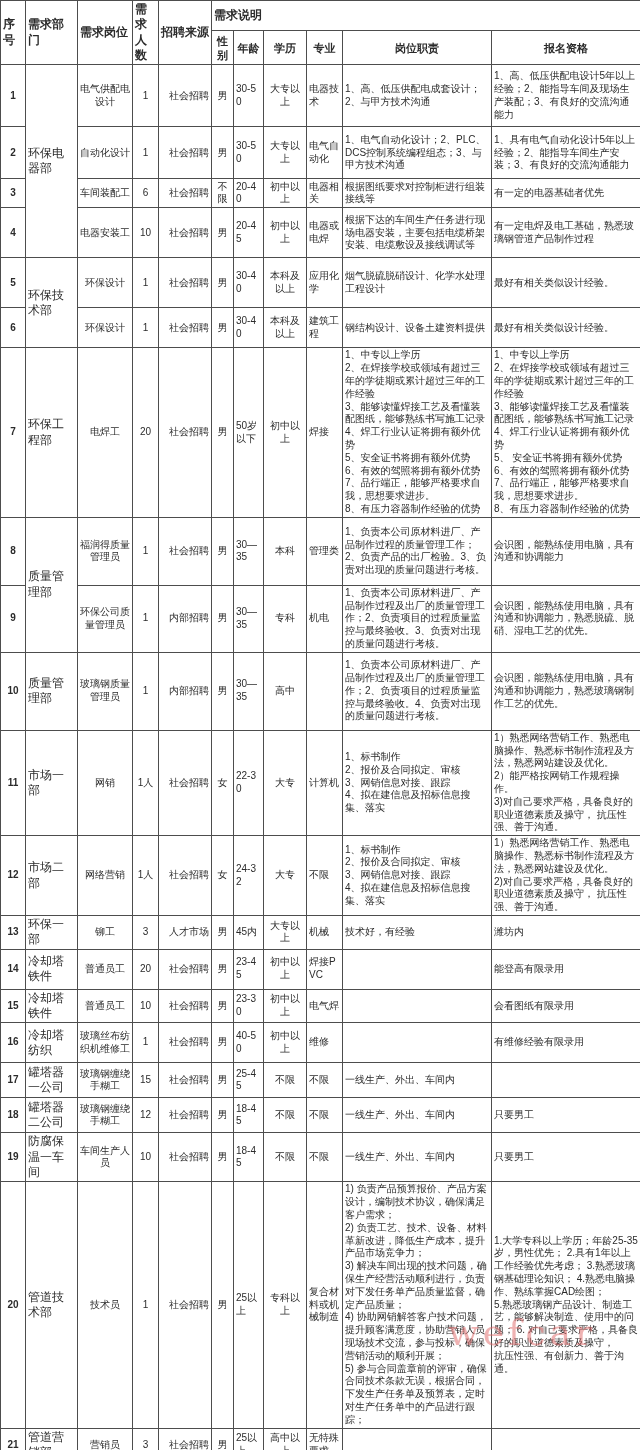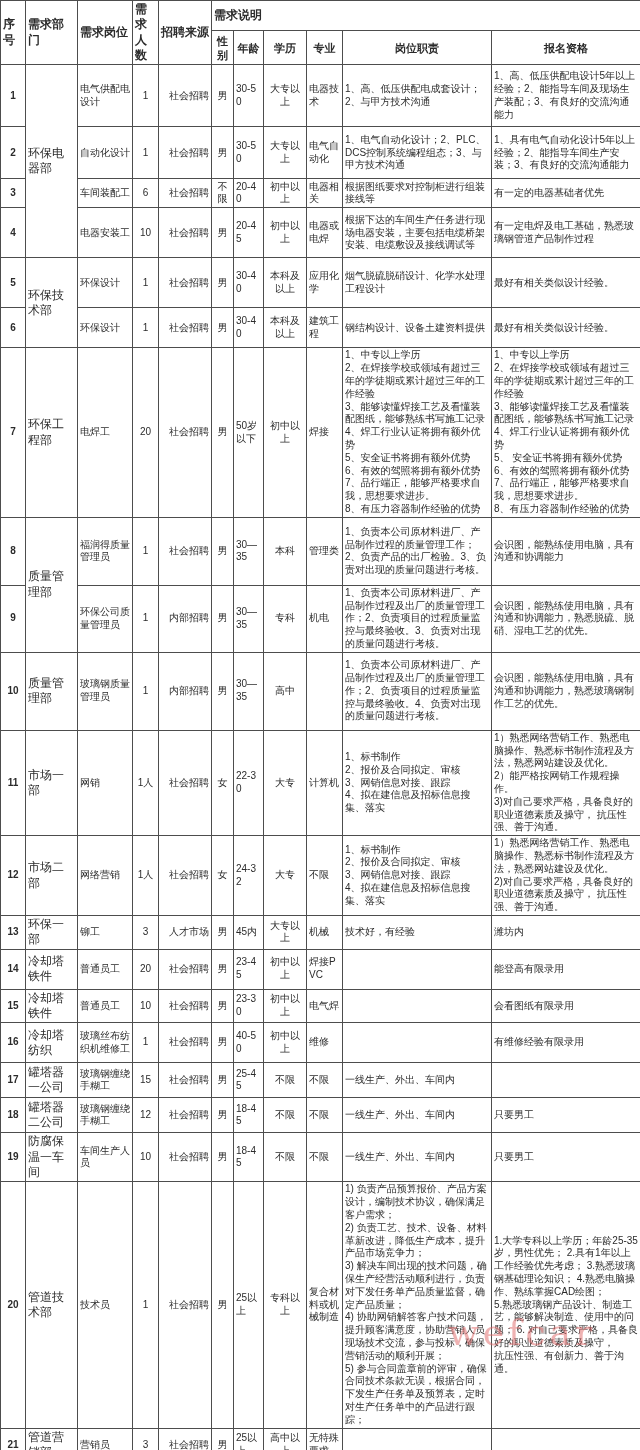--- a/index.html
+++ b/index.html
@@ -3,21 +3,21 @@
 <meta charset="utf-8">
 <style>
   html,body{margin:0;padding:0;background:#fff;}
   body{width:640px;position:relative;font-family:"Liberation Sans","DejaVu Sans",sans-serif;color:#2b2b2b;}
   table{width:640px;border-collapse:collapse;table-layout:fixed;}
   td,th{border:1px solid #4d4d4d;vertical-align:middle;padding:1px 2px;font-size:10px;line-height:1.28;word-break:break-all;font-weight:normal;}
   .hdr{font-weight:bold;text-align:left;font-size:12px;}
   .hdr2{font-weight:bold;text-align:center;font-size:11px;}
   .no{text-align:center;font-weight:bold;}
   .dept{text-align:left;font-weight:normal;font-size:12px;}
-  .post{}
+  .post{text-align:center;}
   .cnt{text-align:center;}
   .src{text-align:right;}
   .gen{text-align:center;}
   .age{text-align:left;}
   .edu{text-align:center;}
   .maj{text-align:left;}
   .duty,.qual{text-align:left;white-space:pre-line;}
   .wm{position:absolute;left:448px;top:1312px;font-family:"DejaVu Serif",serif;font-size:36px;color:rgba(224,102,102,0.5);letter-spacing:4px;pointer-events:none;}
 </style>
 </head>

